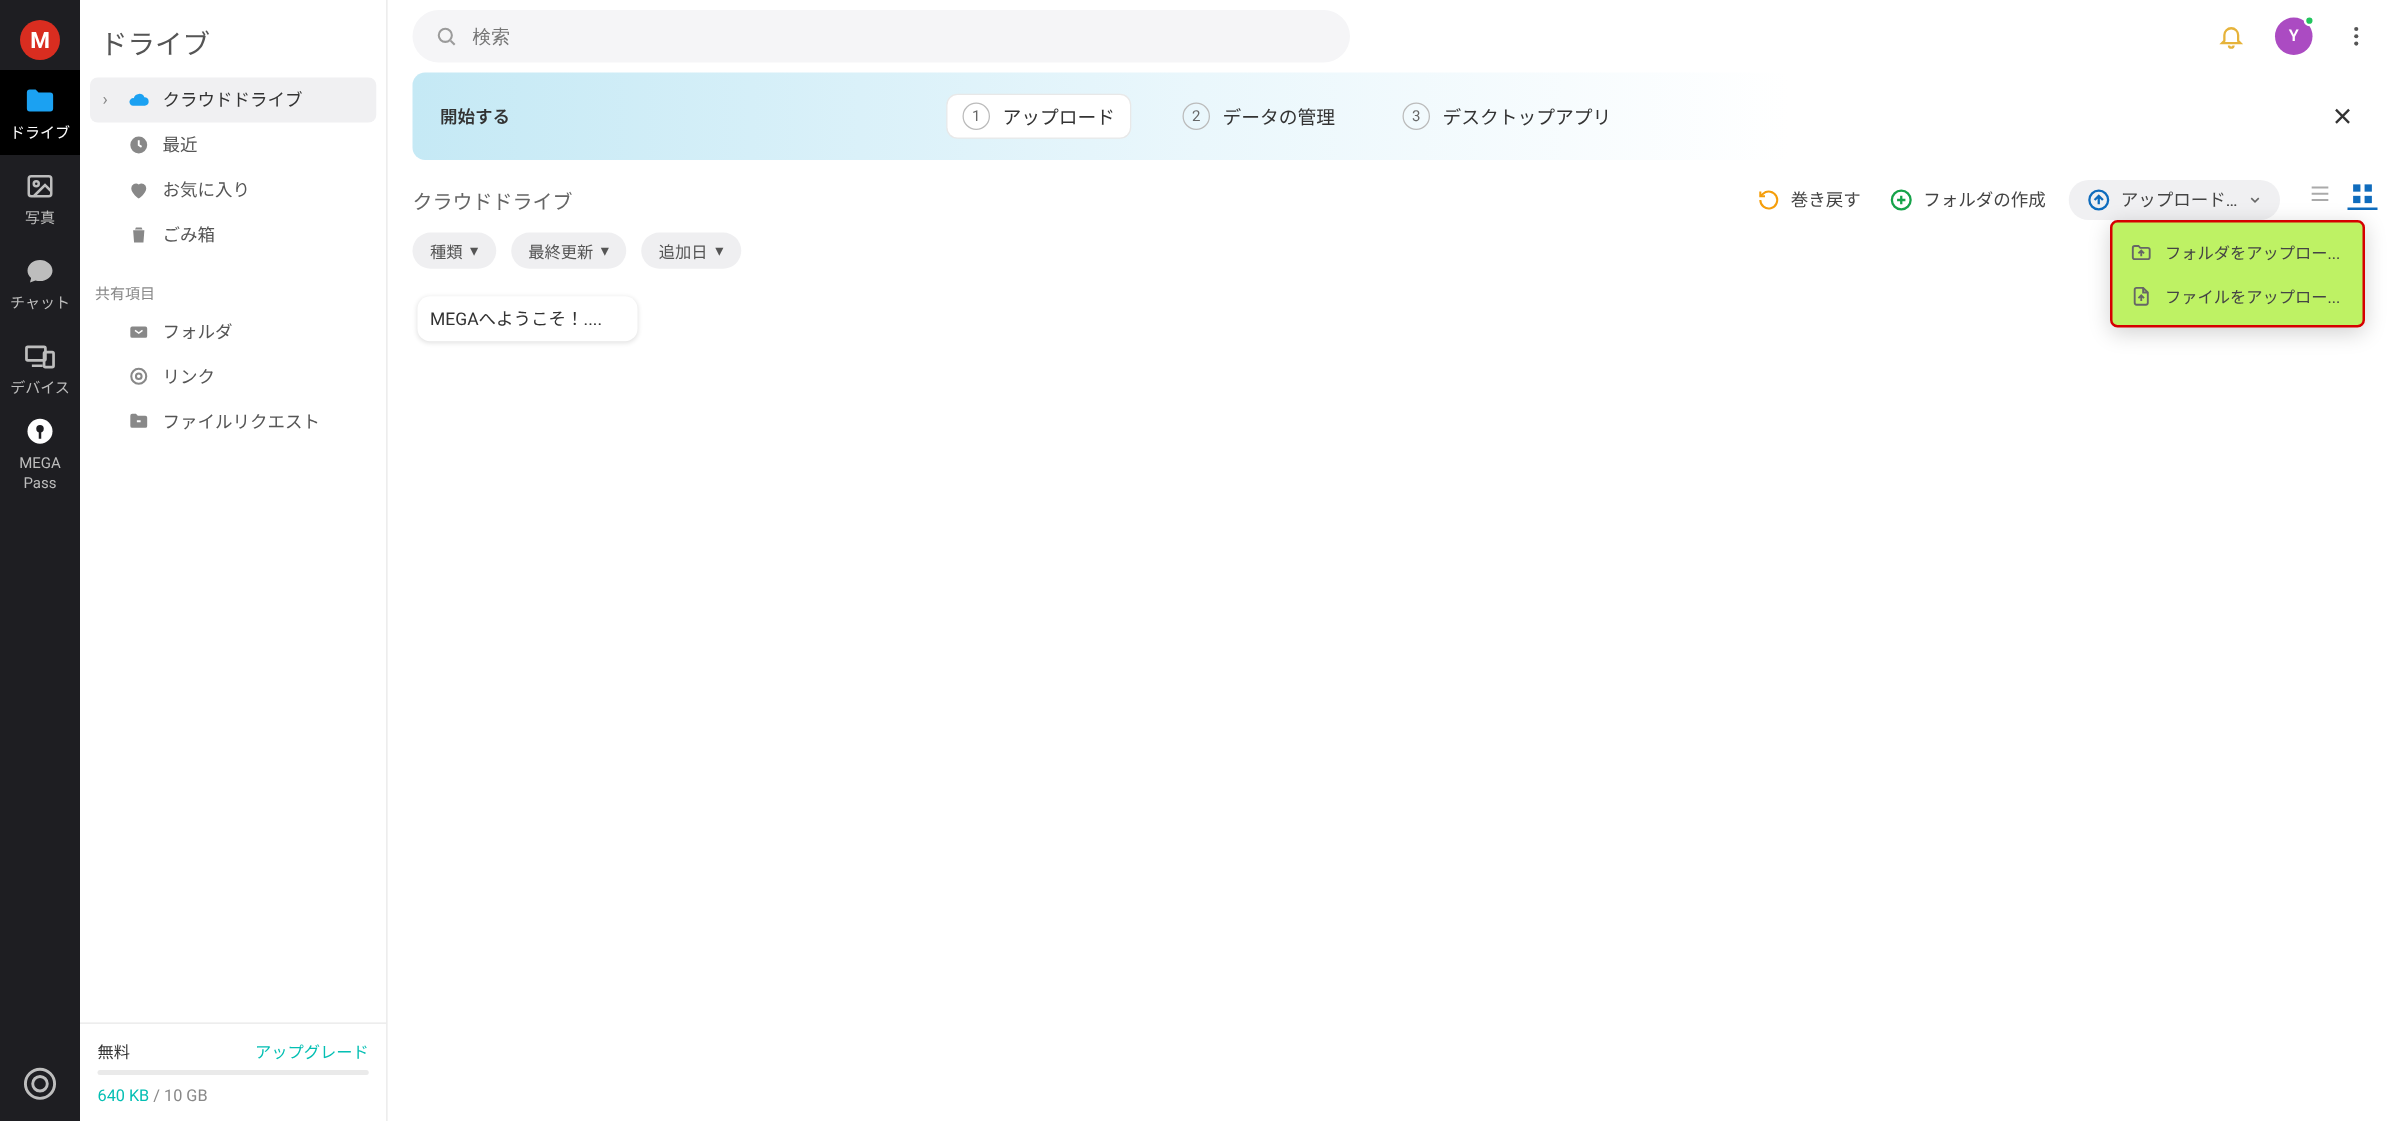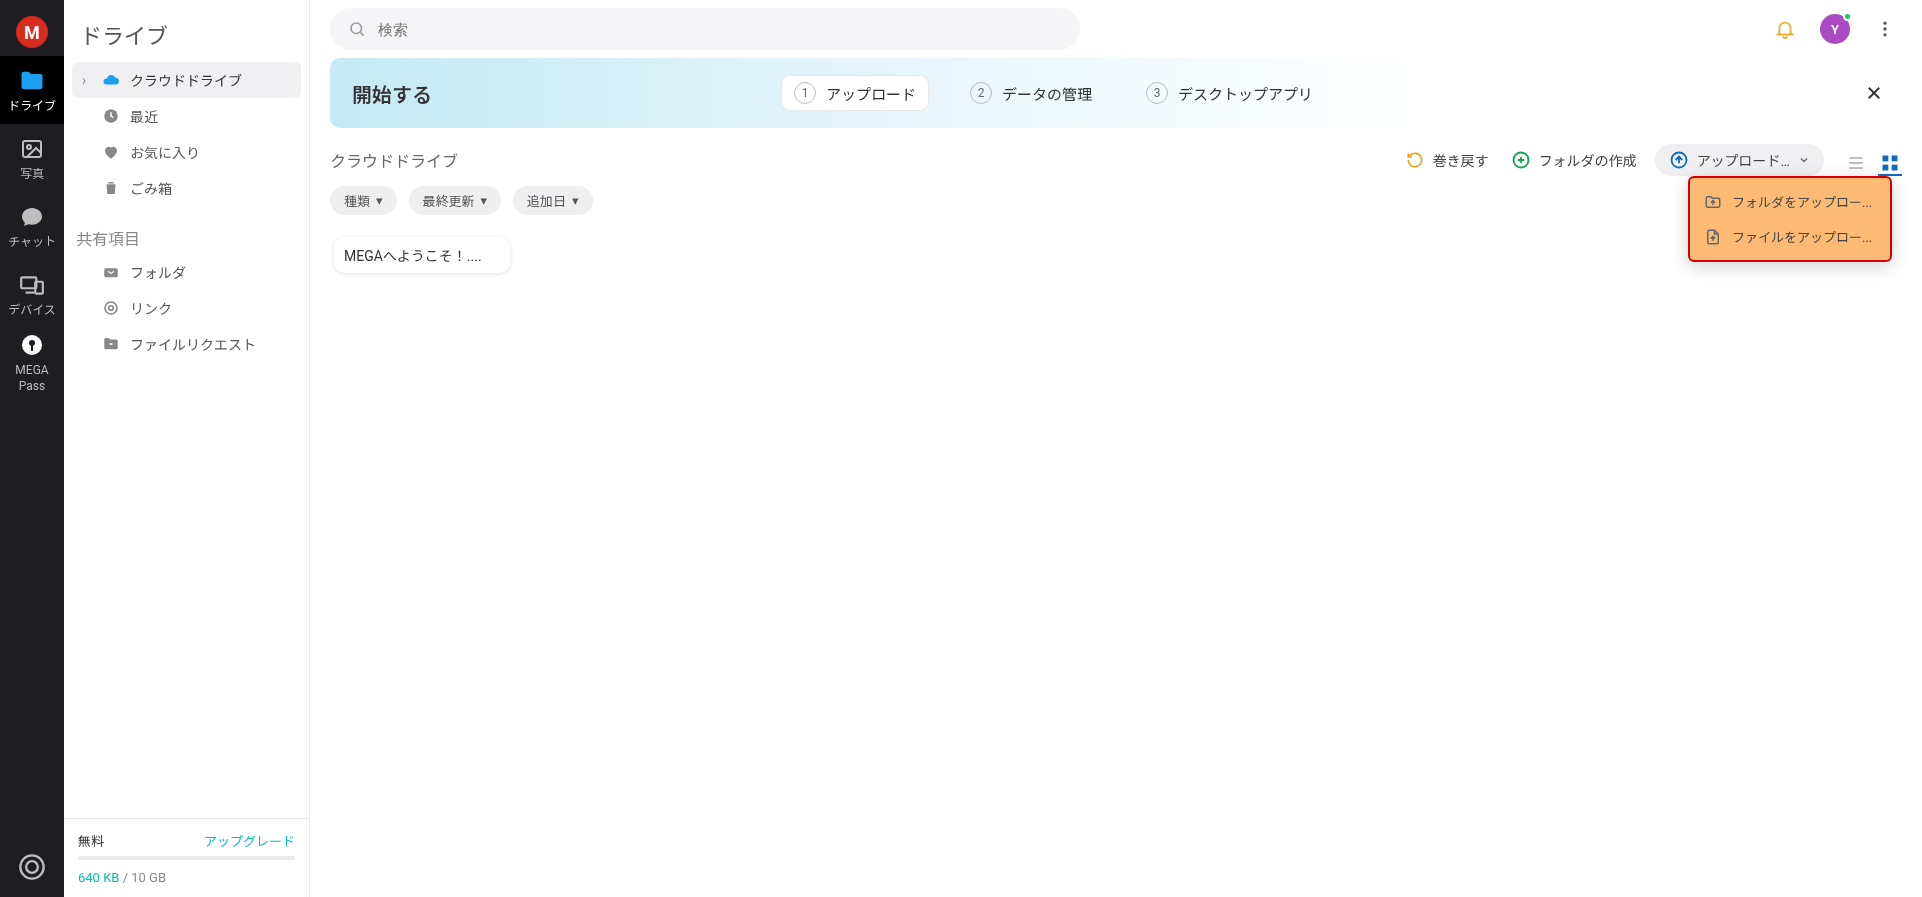--- a/index.html
+++ b/index.html
@@ -67,21 +67,21 @@
   .tree-list { padding:8px 8px; }
   .tree-item {
     display:flex; align-items:center; gap:10px;
     padding:8px 10px; border-radius:6px;
     color:#555; cursor:pointer;
   }
   .tree-item.selected { background:#F0F0F2; color:#333; }
   .tree-item .chev { width:10px; color:#888; }
   .tree-item .ti-ico { width:18px;height:18px; display:flex;align-items:center;justify-content:center; }
   .tree-section-label {
-    padding:12px 12px 4px 12px; font-size:16px; color:#888;
+    padding:12px 12px 4px 12px; font-size:12px; color:#888;
   }
 
   .tree-footer {
     border-top:1px solid var(--border);
     padding:12px 14px;
     font-size:13px;
     margin-top:auto;
   }
   .tree-footer .row1 { display:flex; justify-content:space-between; align-items:center; margin-bottom:6px;}
   .tree-footer .upgrade { color: var(--mega-accent); cursor:pointer;margin-left:20px; }
@@ -124,42 +124,42 @@
 
   
   .onboard {
     height:70px; border-radius:10px;
     background: linear-gradient(90deg, #C5E9F5 0%, #EAF7FC 40%, #FFFFFF 70%);
     display:flex; align-items:center; padding:0 22px;
     font-size:15px; color:#333;
     position:relative;
     margin-bottom:16px;
   }
-  .onboard .title { font-weight:600; font-size:20px; margin-right:60px;}
+  .onboard .title { font-weight:600; font-size:14px; margin-right:60px;}
   .onboard .steps { display:flex; gap:30px; margin-left:290px;}
   .onboard .step { display:flex; align-items:center; gap:10px; padding:6px 12px; border-radius:8px; cursor:pointer;}
   .onboard .step.active { background:#FFFFFF; box-shadow:0 0 0 1px #E8E8E8; }
   .onboard .num {
     width:22px;height:22px;border-radius:50%;
     border:1.5px solid #BBB; display:flex;align-items:center;justify-content:center;
     font-size:12px; color:#666;
   }
   .onboard .close {
     position:absolute; right:14px; top:50%; transform:translateY(-50%);
     width:28px;height:28px;display:flex;align-items:center;justify-content:center;
     cursor:pointer; color:#333;
   }
 
   
   .row-actions {
     display:flex; align-items:center; justify-content:space-between;
     margin-bottom:10px;
   }
   .breadcrumb { color:#666; font-size:16px; }
-  .rt-actions { display:flex; align-items:flex-end; gap:14px; }
+  .rt-actions { display:flex; align-items:flex-start; gap:14px; }
   .btn-plain {
     display:flex; align-items:center; gap:8px; cursor:pointer;
     font-size:14px; color:#444; padding:6px 4px;
   }
   .btn-plain .ic { width:20px;height:20px;display:flex;align-items:center;justify-content:center;}
   .btn-upload {
     display:flex; align-items:center; gap:8px;
     background:#F0F0F2; border-radius:18px; padding:6px 14px; cursor:pointer;
     color:#444;
   }
@@ -199,21 +199,21 @@
   }
   .thumb .strip .dot{width:8px;height:8px;border-radius:50%;background:#D92D20;}
   .thumb .bottom {
     position:absolute;left:6px;right:6px;bottom:6px;height:46px;background:#fff;border:1px solid #EEE;border-radius:3px;
   }
   .card .caption { padding:8px 10px; font-size:14px; color:#333; white-space:nowrap; overflow:hidden; text-overflow:ellipsis; }
 
   
   .dropdown {
     position:absolute; top:176px; right:30px;
-    width:204px; background:#fdba74; border-radius:6px;
+    width:204px; background:#bef264; border-radius:6px;
     box-shadow:0 4px 18px rgba(0,0,0,0.18);
     border:2px solid #D60000;
     padding:6px 0;
     z-index:50;
   }
   .dropdown .dd-item {
     display:flex;align-items:center;gap:10px;
     padding:8px 14px; cursor:pointer; font-size:13px; color:#444;
     white-space:nowrap; overflow:hidden; text-overflow:ellipsis;
   }

